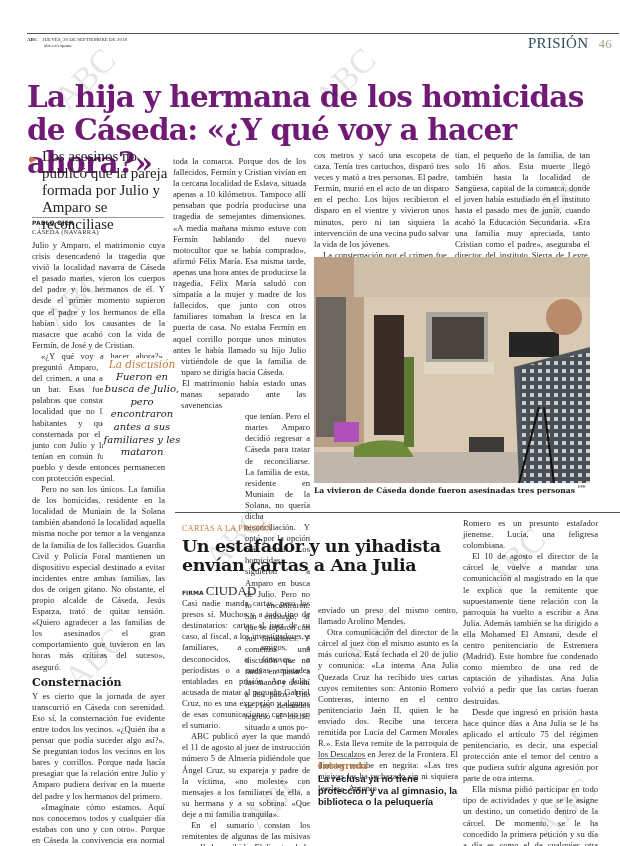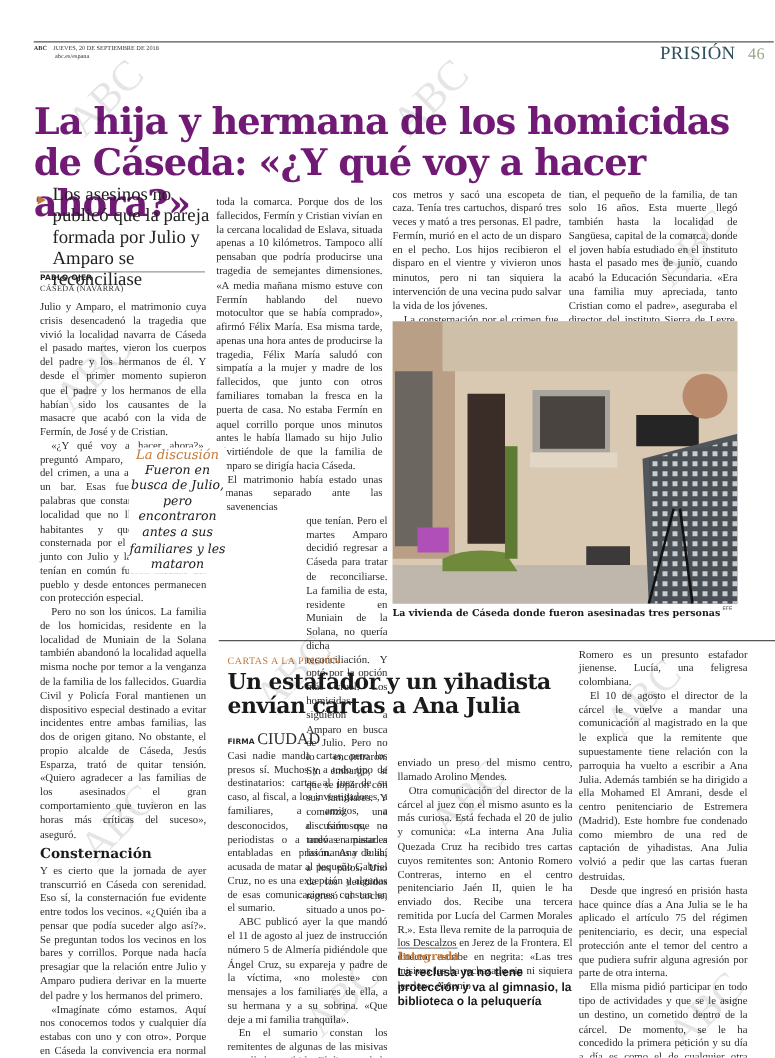--- a/index.html
+++ b/index.html
@@ -125,21 +125,21 @@
     <defs>
       <pattern id="plaid" width="8" height="8" patternUnits="userSpaceOnUse">
         <rect width="8" height="8" fill="#4a4f55"></rect>
         <rect width="4" height="4" fill="#c8cdd0"></rect>
       </pattern>
     </defs>
     <line x1="225" y1="150" x2="205" y2="226" stroke="#111" stroke-width="2"></line>
     <line x1="230" y1="150" x2="240" y2="226" stroke="#111" stroke-width="2"></line>
   </svg>
 </div>
-<div class="caption">La vivienda de Cáseda donde fueron asesinadas tres personas</div>
+<div class="caption">La vivieron de Cáseda donde fueron asesinadas tres personas</div>
 <div class="credit">EFE</div>
 
 <div class="midrule"></div>
 <div class="section2-label">CARTAS A LA PRISIÓN</div>
 <h2 class="headline2">Un estafador y un yihadista envían cartas a Ana Julia</h2>
 
 <div class="col" style="left:182px; top:585px; width:128px;">
   <p><span class="firma">FIRMA</span> <span class="firma-loc">CIUDAD</span></p>
   <p>Casi nadie manda cartas, pero los presos sí. Muchos y a todo tipo de destinatarios: cartas al juez de su caso, al fiscal, a los investigadores, a familiares, a amigos, a desconocidos, a famosos, a periodistas o a nuevas amistades entabladas en prisión. Ana Julia, acusada de matar al pequeño Gabriel Cruz, no es una excepción y algunas de esas comunicaciones constan en el sumario.</p>
   <p class="ind">ABC publicó ayer la que mandó el 11 de agosto al juez de instrucción número 5 de Almería pidiéndole que Ángel Cruz, su expareja y padre de la víctima, «no moleste» con mensajes a los familiares de ella, a su hermana y a su sobrina. «Que deje a mi familia tranquila».</p>

